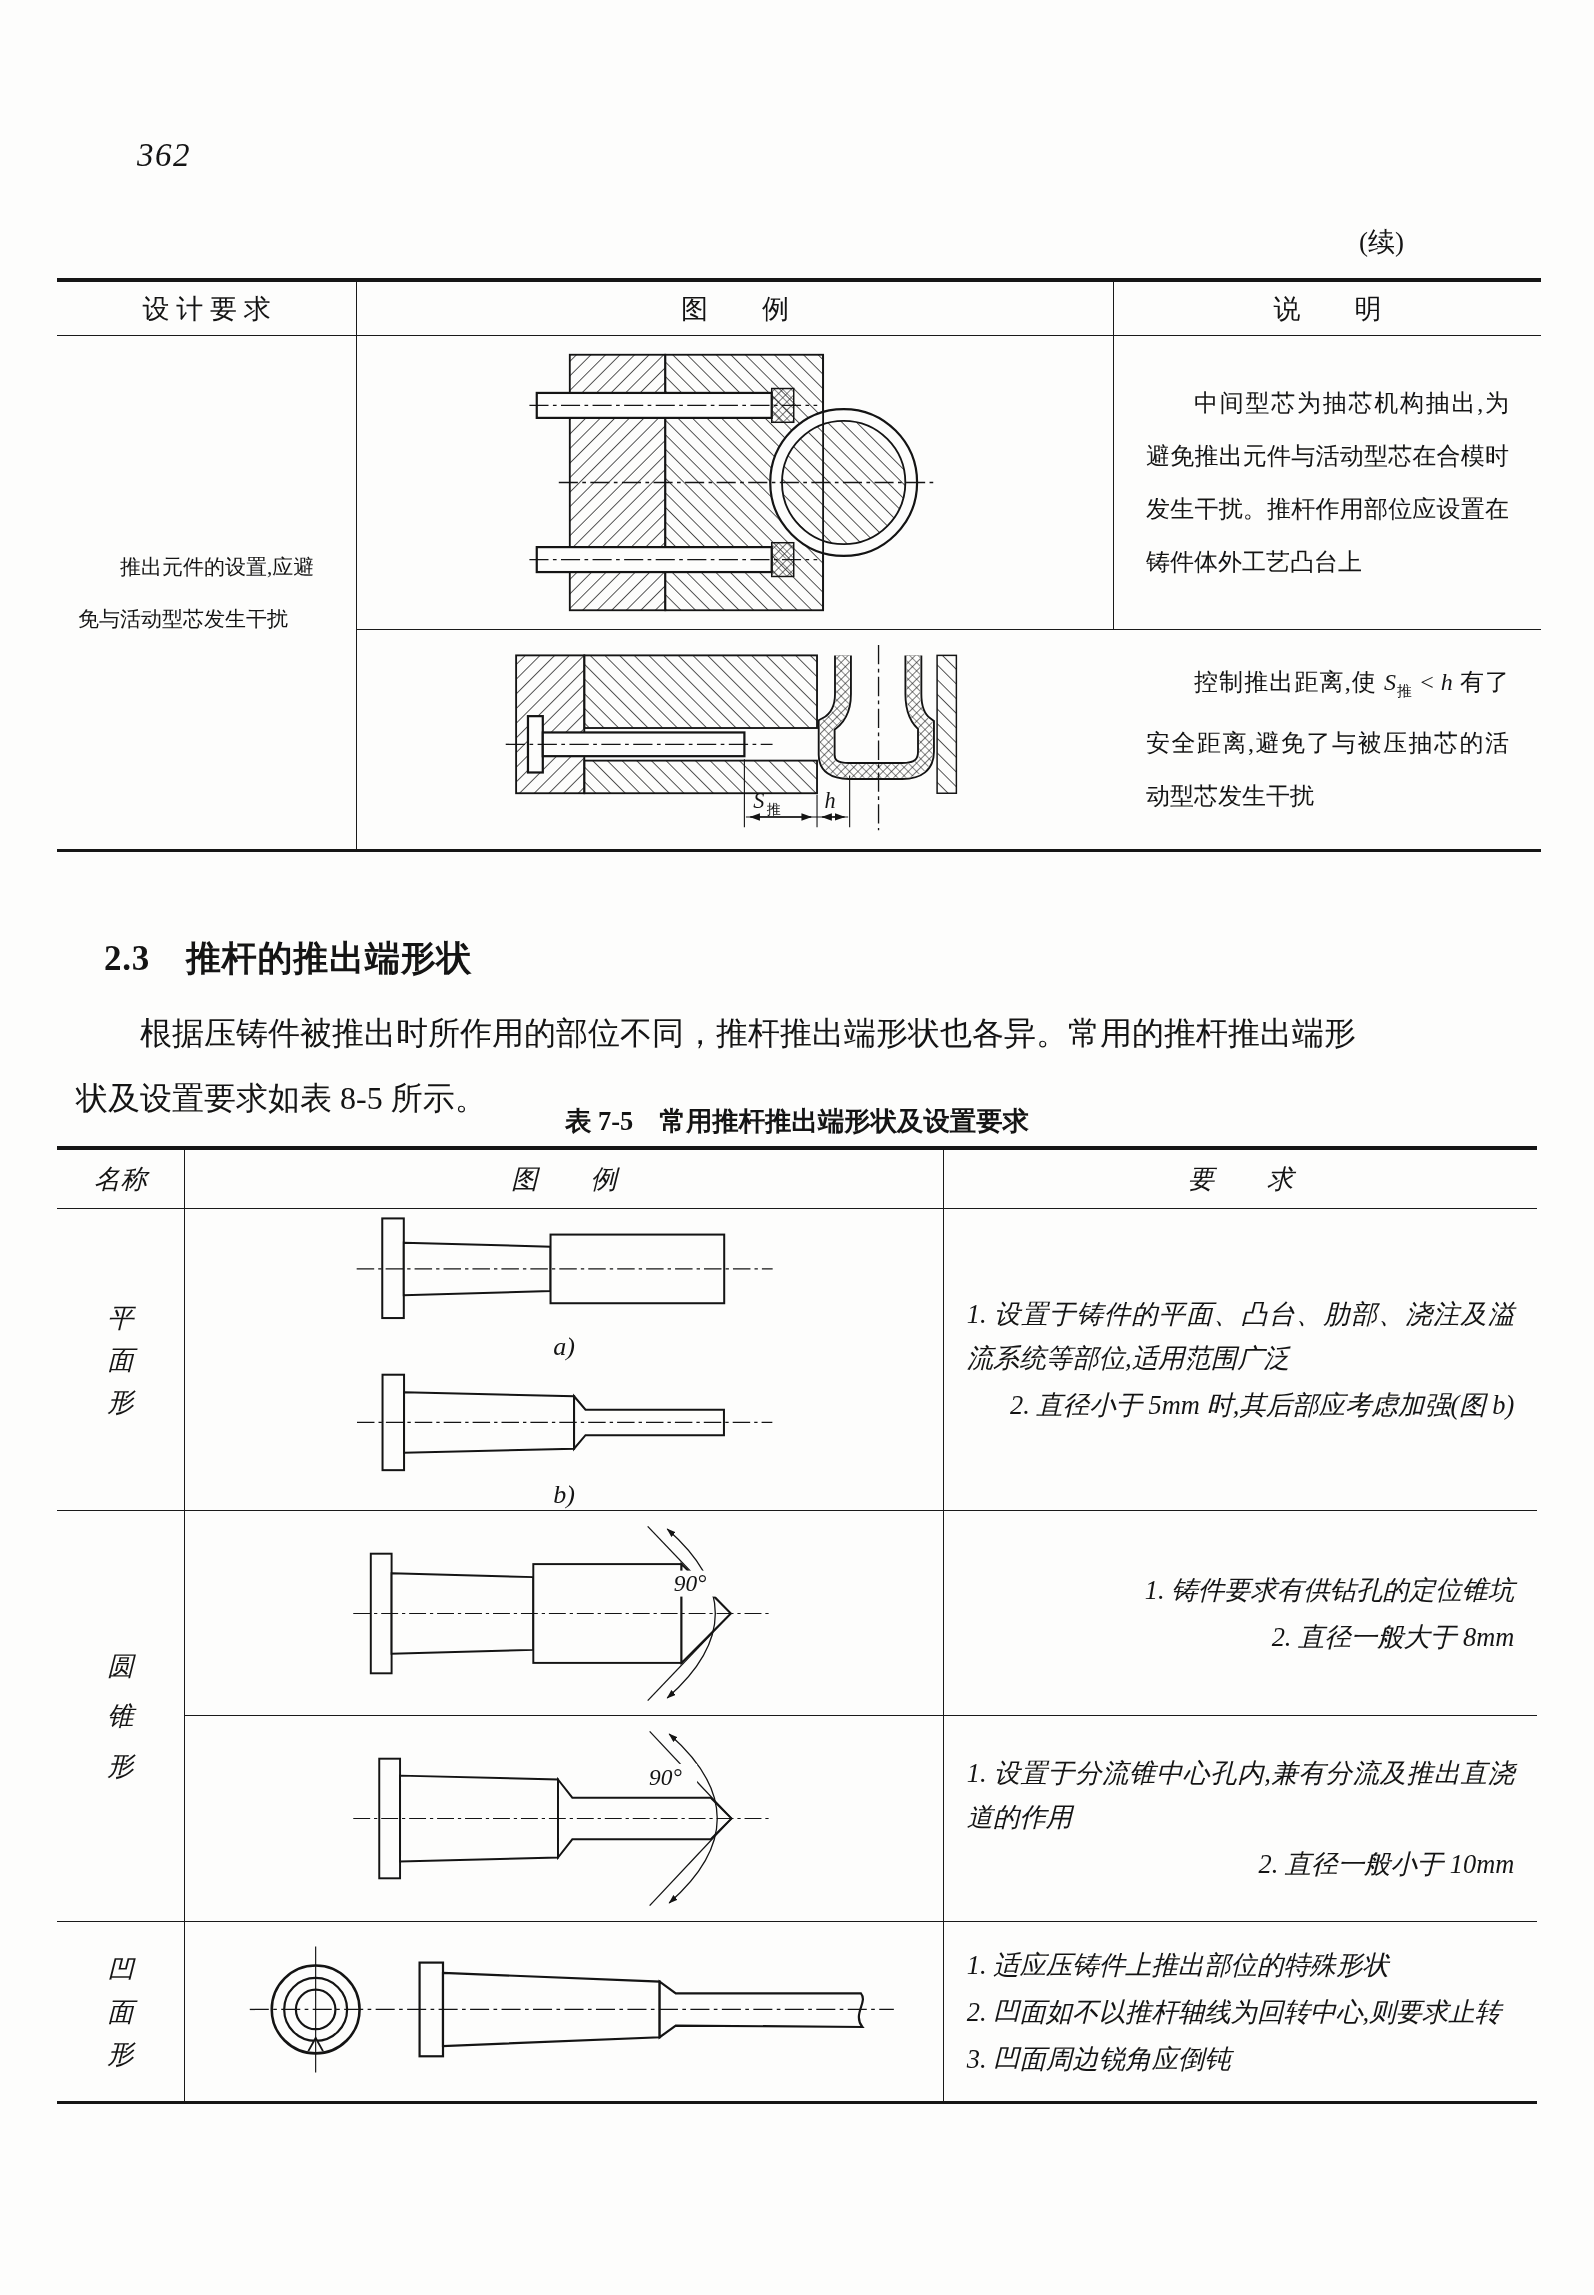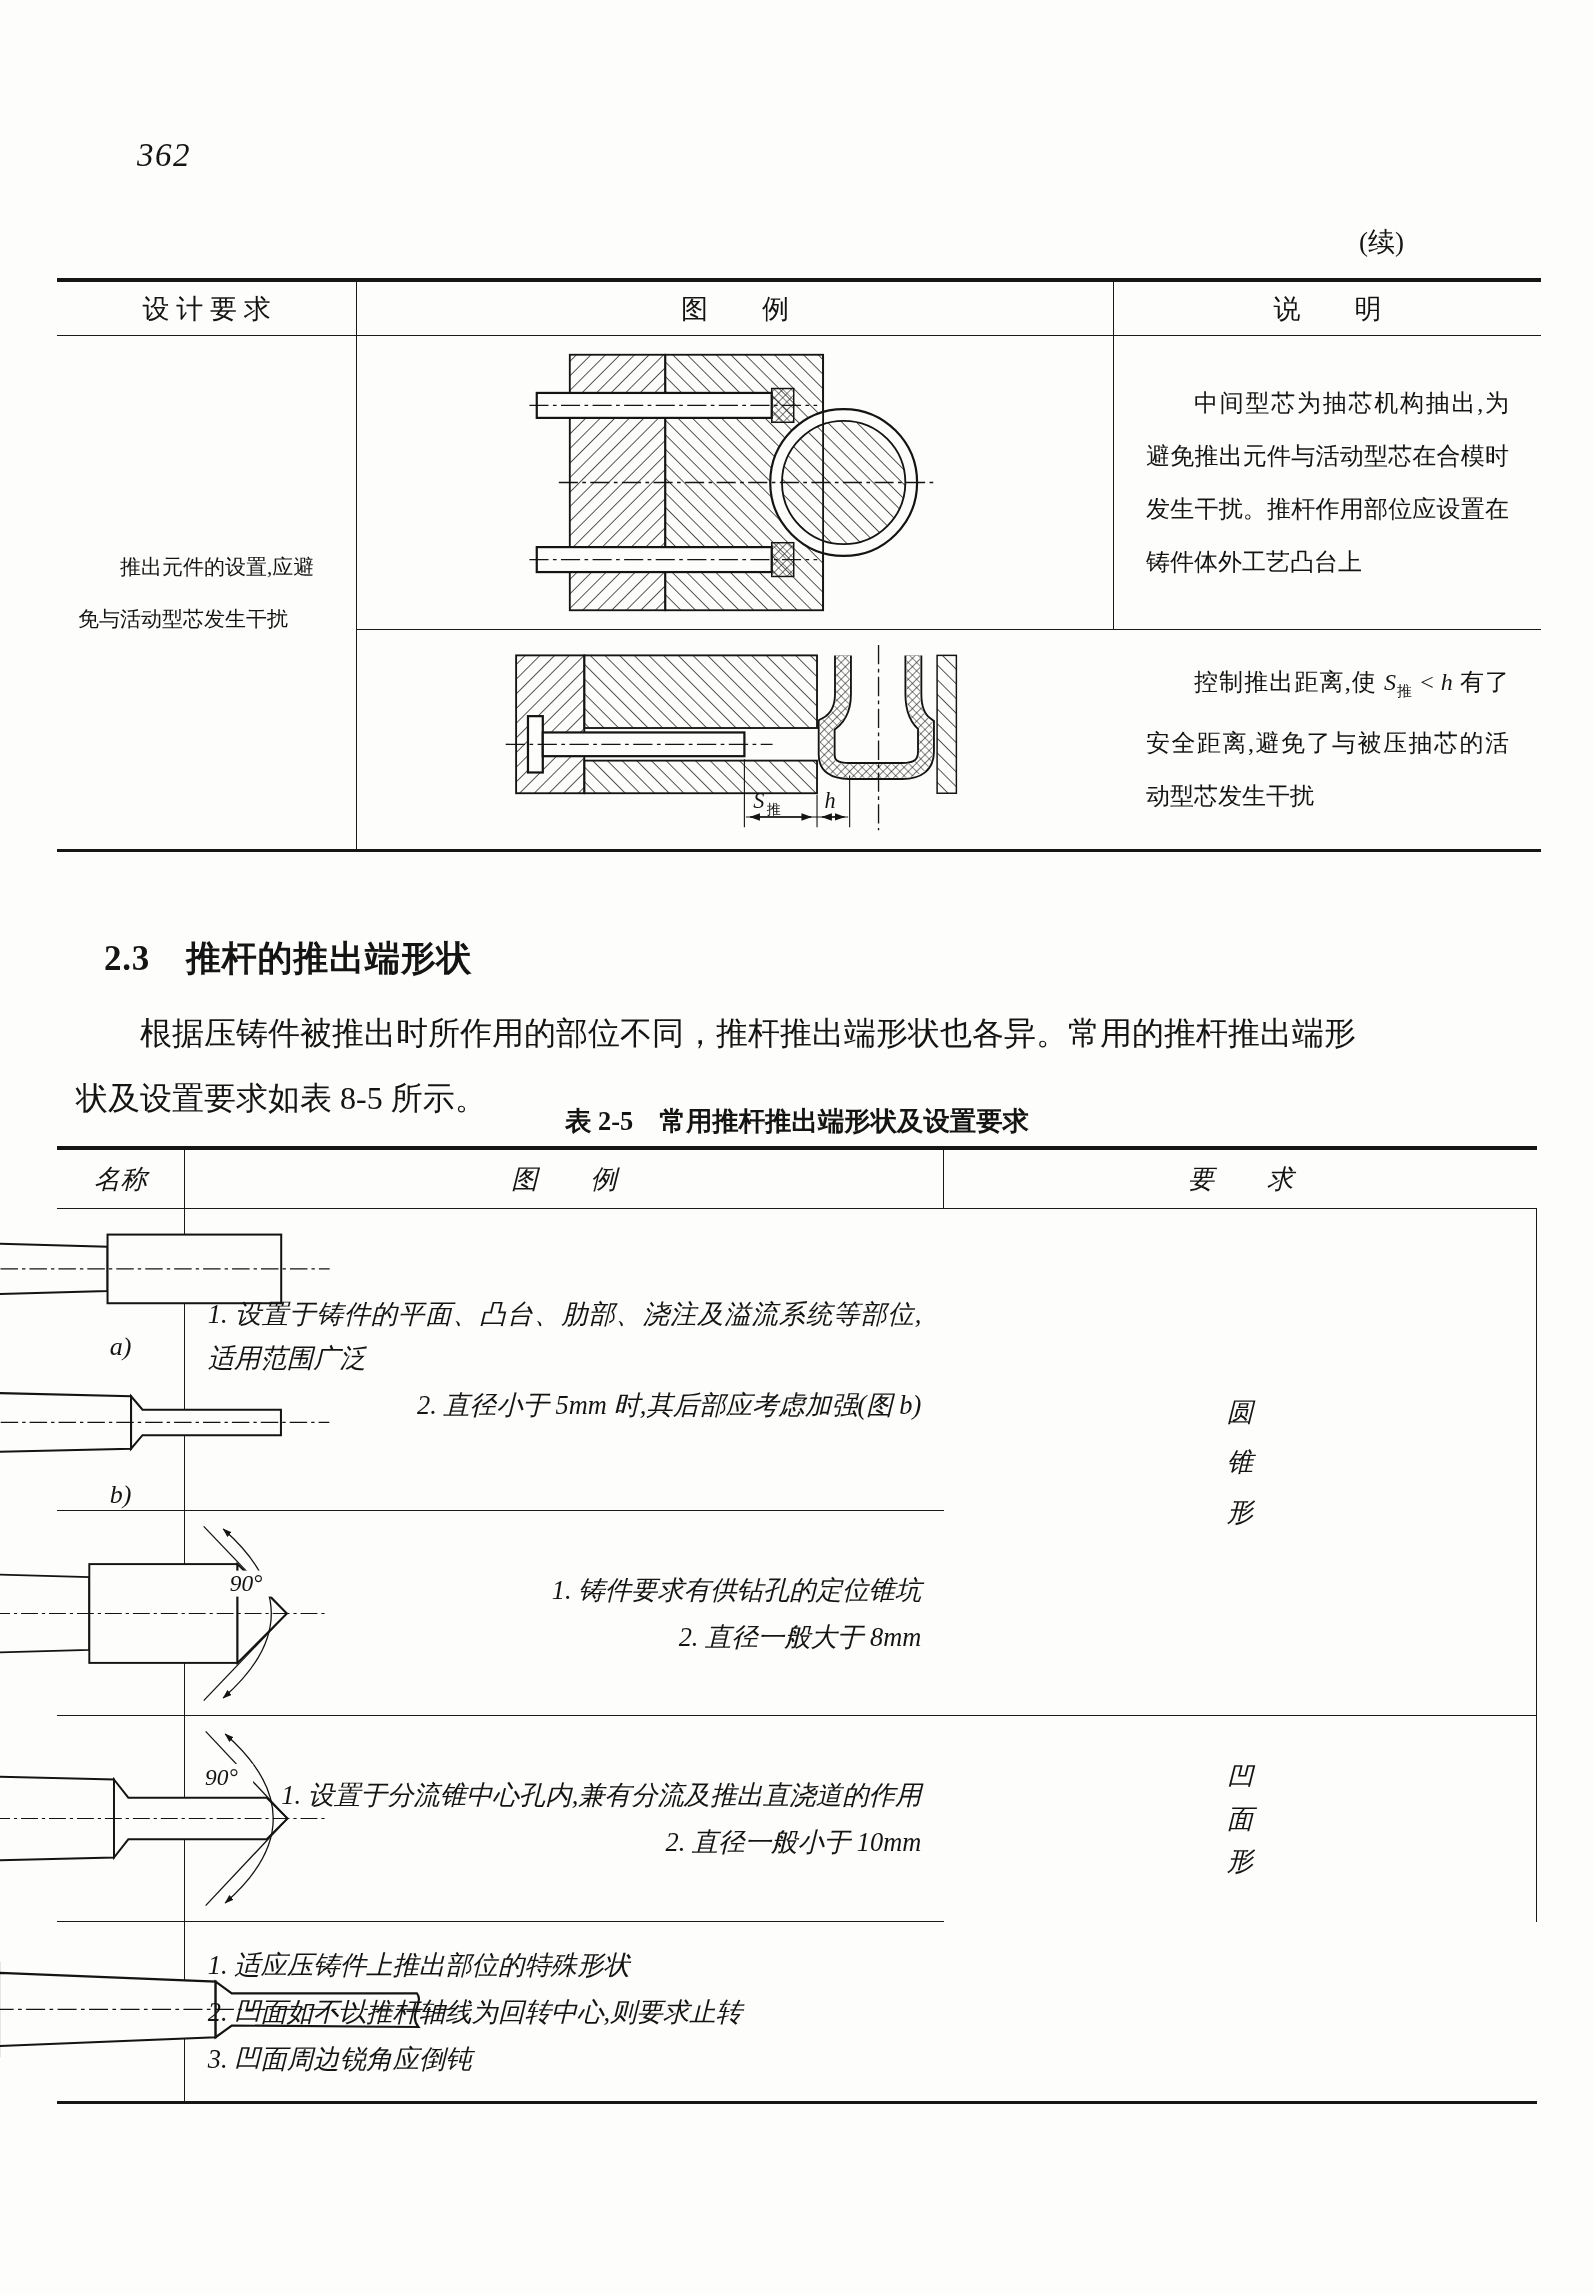--- a/index.html
+++ b/index.html
@@ -159,27 +159,30 @@
       <span>控制推出距离,使 </span><span class="var">S</span><sub>推</sub><span> &lt; </span><span class="var">h</span><span> 有了安全距离,避免了与被压抽芯的活动型芯发生干扰</span>
     </p>
   </div>
 </div>
 
 <div class="abs sec-head">2.3　推杆的推出端形状</div>
 <div class="abs body-par">
   <span class="l1">根据压铸件被推出时所作用的部位不同，推杆推出端形状也各异。常用的推杆推出端形</span>
   <span class="l2">状及设置要求如表 8-5 所示。</span>
 </div>
-<div class="abs t2-caption">表 2-5　常用推杆推出端形状及设置要求</div>
+<div class="abs t2-caption">表 7-5　常用推杆推出端形状及设置要求</div>
 
 <div class="abs t2">
   <div class="hcell brd-r">名称</div>
   <div class="hcell brd-r">图　　例</div>
   <div class="hcell">要　　求</div>
 
+  <div class="namecell brd-r brd-b">
+    <div class="vname">平面形</div>
+  </div>
   <div class="ilcell brd-r brd-b">
     <svg width="468" height="130" viewBox="0 0 640 176">
       <rect x="50" y="14" width="32" height="148" fill="#fdfdfc" stroke="#141414" stroke-width="3"></rect>
       <polygon points="82,50 300,56 300,122 82,128" fill="#fdfdfc" stroke="#141414" stroke-width="3"></polygon>
       <rect x="300" y="38" width="258" height="102" fill="#fdfdfc" stroke="#141414" stroke-width="3"></rect>
       <line x1="12" y1="89" x2="630" y2="89" stroke="#141414" stroke-width="1.8" stroke-dasharray="26 6 5 6"></line>
     </svg>
     <div class="drawlabel">a)</div>
     <svg width="468" height="118" viewBox="0 0 640 160" style="margin-top:6px">
       <rect x="50" y="10" width="32" height="142" fill="#fdfdfc" stroke="#141414" stroke-width="3"></rect>

